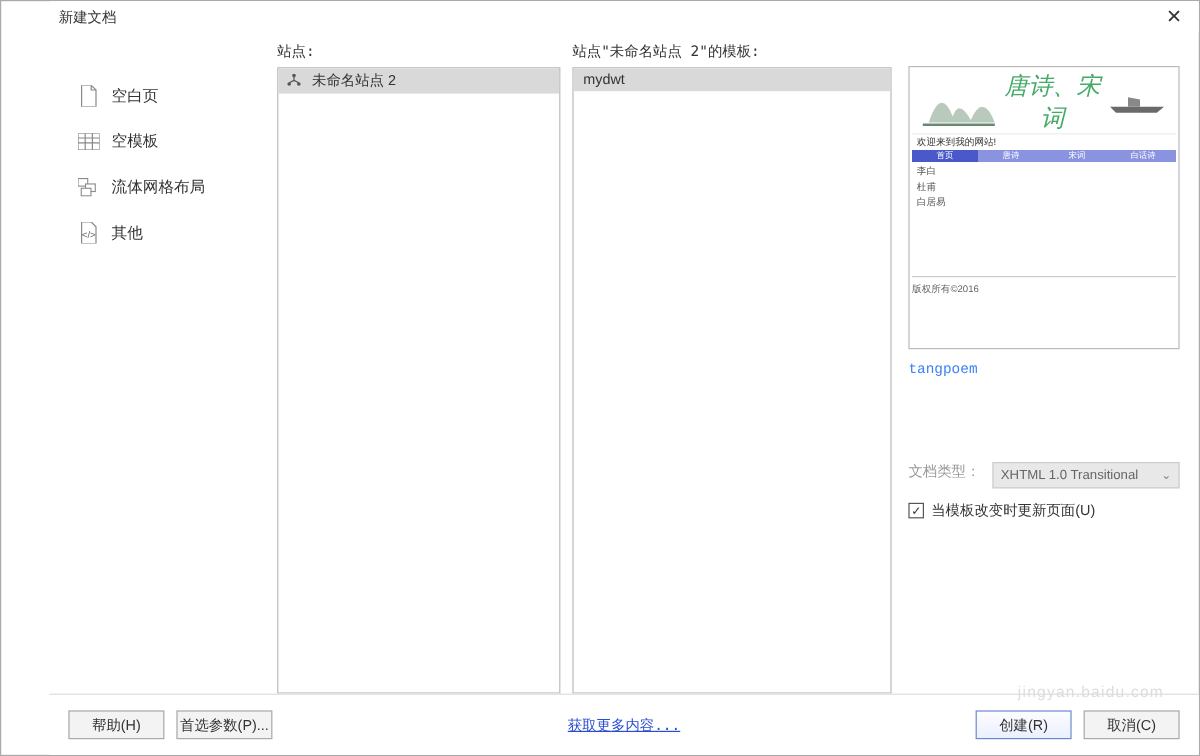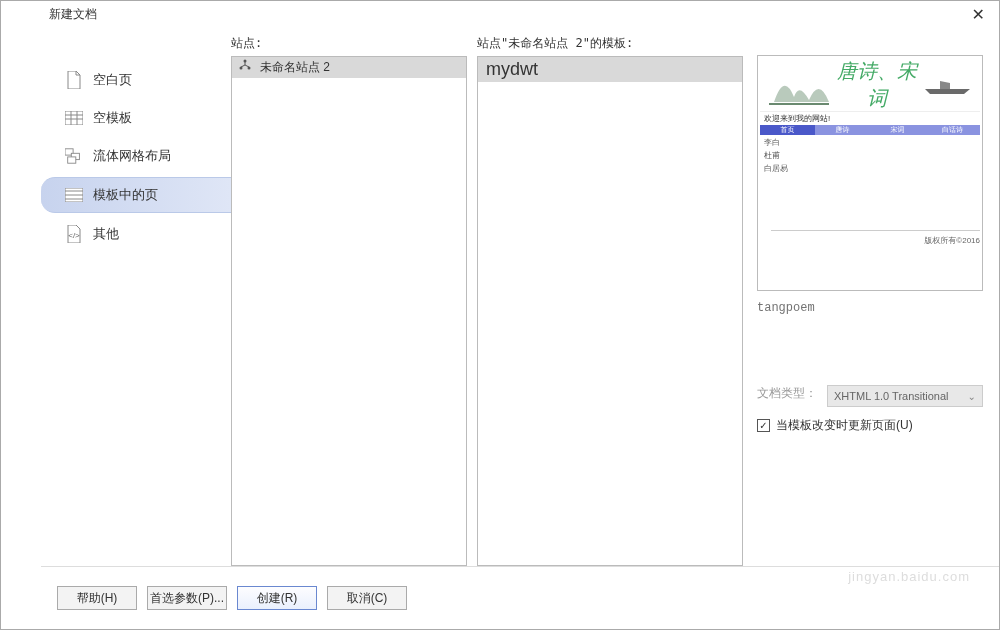--- a/index.html
+++ b/index.html
@@ -17,53 +17,53 @@
 .side-item { display: flex; align-items: center; gap: 10px; padding: 8px 0 8px 24px; margin: 4px 0; font-size: 13px; }
 .side-item.selected { background: linear-gradient(to right, #c7d3ee, #dfe6f6); border-top: 1px solid #bac9e8; border-bottom: 1px solid #bac9e8; border-top-left-radius: 14px; border-bottom-left-radius: 14px; }
 .side-icon { width: 18px; height: 18px; display:inline-flex; align-items:center; justify-content:center; }
 
 .col { display: flex; flex-direction: column; }
 .col-label { font-size: 12px; margin-bottom: 4px; font-family: SimSun, monospace; }
 .listbox { border: 1px solid #bbb; background: #fff; flex: 1; overflow: hidden; }
 
 .sites { width: 236px; margin-right: 10px; }
 .sites .listbox { height: 490px; }
-.site-row { display:flex; align-items:flex-start; gap:8px; padding: 2px 6px; font-family: SimSun, monospace; font-size: 12px; }
+.site-row { display:flex; align-items:flex-end; gap:8px; padding: 2px 6px; font-family: SimSun, monospace; font-size: 12px; }
 .site-row.selected { background: #d9d9d9; }
 
 .templates { width: 266px; margin-right: 14px; }
 .templates .listbox { height: 490px; }
-.tpl-row { padding: 2px 8px; font-family: "Courier New", SimSun, monospace; font-size: 18px; }
+.tpl-row { padding: 2px 8px; font-family: "Courier New", SimSun, monospace; font-size: 12px; }
 .tpl-row.selected { background: #d9d9d9; }
 
 .rightcol { flex: 1; display:flex; flex-direction: column; }
 .preview { border: 1px solid #bbb; background: #fff; padding: 2px; margin-top: 20px; height: 236px; position: relative; }
 
 .pv-banner { height: 54px; display:flex; align-items:center; justify-content:space-between; background: #fff; border-bottom: 1px solid #eee; font-family: KaiTi, serif; }
 .pv-ink { display:flex; align-items:center; gap:4px; padding-left:4px;}
 .pv-title { font-size: 20px; color: #4a6; font-style: italic; flex:1; text-align:center;}
 .pv-boat { width:60px; height:20px;}
 .pv-welcome { font-size: 8px; color: #333; padding: 1px 4px; }
 .pv-nav { height: 10px; background: #8a93e0; display:flex; font-size:7px; color:#fff; }
 .pv-nav span { flex:1; text-align:center;}
 .pv-nav span:first-child { background:#4a58c9;}
 .pv-list { font-size:8px; color:#555; padding: 2px 4px; line-height:1.6;}
-.pv-foot { position:absolute; left:13px; right:2px; bottom:40px; border-top:1px solid #ccc; text-align:right; font-size:8px; color:#666; padding:4px 0;margin-top:29px;}
-
-.pv-name { margin-top: 10px; font-family: "Courier New", monospace; font-size: 12px; color: #737373; }
+.pv-foot { position:absolute; left:2px; right:2px; bottom:40px; border-top:1px solid #ccc; text-align:left; font-size:8px; color:#666; padding:4px 0;margin-top:29px;}
+
+.pv-name { margin-top: 10px; font-family: "Courier New", monospace; font-size: 12px; color: #3b82f6; }
 
 .doc-type-row { margin-top: 70px; display:flex; gap:10px; }
 .doc-type-label { color: #999; font-size: 12px; }
 .doc-type-select { flex:1; height: 22px; background: #e8e8e8; border: 1px solid #ccc; padding: 0 6px; display:flex; align-items:center; justify-content:space-between; font-family:"Courier New", SimSun, monospace; font-size:11px; color:#666;}
 .doc-type-select .chev { font-size:10px; color:#888;}
 
 .chk-row { margin-top: 10px; display:flex; align-items:center; gap:6px; font-size:12px;}
 .chk-box { width:13px; height:13px; border:1px solid #555; display:inline-flex; align-items:center; justify-content:center; font-size:10px; color:#333;}
 
-.footer { height: 63px; border-top: 1px solid #ddd; background: #fff; display:flex; align-items:center; padding: 0 16px; gap: 10px;}
+.footer { height: 51px; border-top: 1px solid #ddd; background: #fff; display:flex; align-items:center; padding: 0 16px; gap: 10px;}
 .btn { min-width: 80px; height: 24px; border: 1px solid #aaa; background: #f3f3f3; font-size: 12px; display:inline-flex; align-items:center; justify-content:center; font-family: SimSun, monospace;}
 .btn.strong { border: 1px solid #6a88d0; background: linear-gradient(#fdfdff,#eaf0fd); }
 .link { color: #2a4ed0; text-decoration: underline; font-size: 12px; font-family: SimSun, monospace; }
 .footer-spacer { flex:1; text-align:center;}
 .watermark { position:absolute; right:30px; bottom:46px; font-size:13px; color:#ddd; letter-spacing:1px; font-family:Arial; pointer-events:none;}
 </style>
 </head>
 <body>
 
 <div class="dialog">
@@ -99,31 +99,20 @@
       </div>
       <div class="side-item">
         <span class="side-icon">
             <svg width="20" height="16" viewBox="0 0 20 16">
               <rect x="0" y="0" width="9" height="7" fill="#fff" stroke="#888"></rect>
               <rect x="7" y="5" width="9" height="7" fill="#fff" stroke="#888"></rect>
               <rect x="3" y="9" width="9" height="7" fill="#fff" stroke="#888"></rect>
             </svg>
           </span>
         <span>流体网格布局</span>
-      </div>
-      <div class="side-item selected">
-        <span class="side-icon">
-            <svg width="18" height="14" viewBox="0 0 18 14">
-              <rect x="0" y="0" width="18" height="14" fill="#fff" stroke="#888"></rect>
-              <line x1="0" y1="3" x2="18" y2="3" stroke="#888"></line>
-              <line x1="0" y1="7" x2="18" y2="7" stroke="#888"></line>
-              <line x1="0" y1="11" x2="18" y2="11" stroke="#888"></line>
-            </svg>
-          </span>
-        <span>模板中的页</span>
       </div>
       <div class="side-item">
         <span class="side-icon">
             <svg width="16" height="18" viewBox="0 0 16 18">
               <path d="M2 0h8l4 4v14H2z" fill="#fff" stroke="#888"></path>
               <text x="8" y="13" font-size="8" text-anchor="middle" fill="#666">&lt;/&gt;</text>
             </svg>
           </span>
         <span>其他</span>
       </div>
@@ -200,20 +189,23 @@
 
   </div>
 
   <div class="footer">
     <div class="btn">
         <span>帮助(H)</span>
       </div>
     <div class="btn">
         <span>首选参数(P)...</span>
       </div>
+    <div class="footer-spacer">
+      <a class="link">获取更多内容...</a>
+    </div>
     <div class="btn strong">
         <span>创建(R)</span>
       </div>
     <div class="btn">
         <span>取消(C)</span>
       </div>
   </div>
 
   <div class="watermark">jingyan.baidu.com</div>
 </div>

